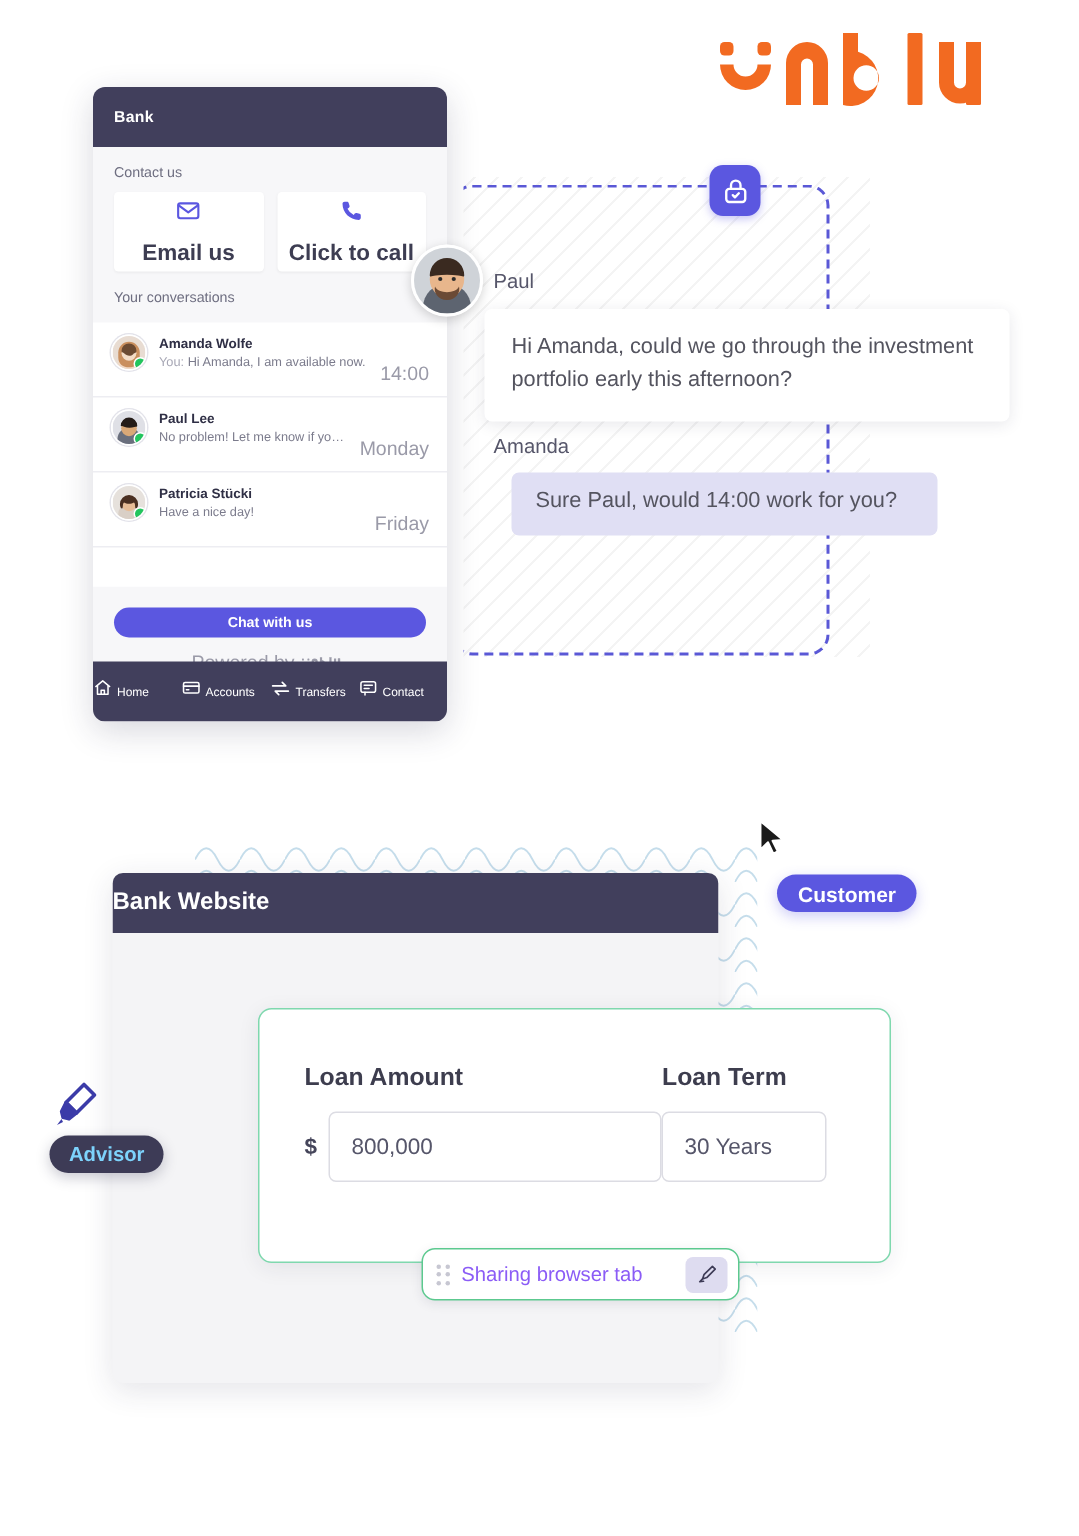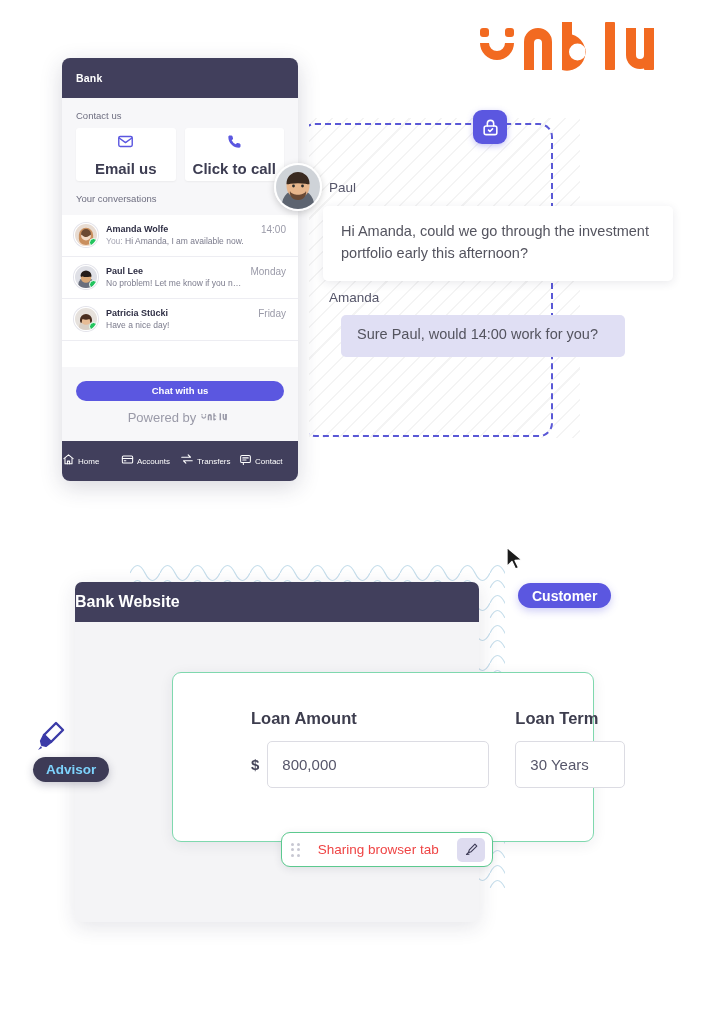--- a/index.html
+++ b/index.html
@@ -67,21 +67,21 @@
     overflow:hidden;border:1.5px solid #fff;box-shadow:0 0 0 1px #e3e3ea;
   }
   .avatar .dot{
     position:absolute;right:-1px;bottom:-1px;width:7px;height:7px;border-radius:50%;
     background:#22c55e;border:1.5px solid #fff;
   }
   .conv-main{flex:1;min-width:0;}
   .conv-name{font-size:9px;font-weight:bold;color:#2f2f45;line-height:1.35;}
   .conv-prev{font-size:8.5px;color:#7b7b8c;line-height:1.5;white-space:nowrap;overflow:hidden;text-overflow:ellipsis;}
   .conv-prev .you{color:#a6a6b4;}
-  .conv-time{font-size:10px;color:#9a9aa8;padding-top:1px;white-space:nowrap;}
+  .conv-time{font-size:13px;color:#9a9aa8;padding-top:1px;white-space:nowrap;margin-top:17px;}
   .conv-spacer{height:26px;background:#fff;}
   #chat-cta{
     margin:14px 14px 0 14px;height:20px;border-radius:11px;background:#5b57e0;
     display:flex;align-items:center;justify-content:center;color:#fff;
     font-size:9.5px;font-weight:bold;
   }
   #powered{
     display:flex;align-items:center;justify-content:center;gap:5px;
     margin-top:9px;font-size:13px;color:#9a9aa8;
   }
@@ -127,38 +127,38 @@
   #browser-header{
     height:40px;background:#413f5c;display:flex;align-items:center;
     box-sizing:border-box;
   }
   #browser-header .title{color:#fff;font-size:16px;font-weight:bold;}
   #loan-card{
     left:172px;top:672px;width:420px;height:168px;
     background:#fff;border:1.5px solid #7fd8ae;border-radius:9px;
     box-shadow:0 3px 14px rgba(40,40,70,.08);
   }
-  #loan-inner{display:flex;padding:36px 30px 0 30px;gap:26px;margin-left:48px;}
+  #loan-inner{display:flex;padding:36px 30px 0 30px;}
   .field-label{font-size:16.5px;font-weight:bold;color:#3d3d4e;margin-bottom:13px;}
   .field-row{display:flex;align-items:center;gap:8px;}
   .dollar{font-size:15px;color:#45455a;font-weight:bold;}
   .text-input{
     border:1px solid #dcdce3;border-radius:5px;background:#fff;
     font-size:15px;color:#56566a;display:flex;align-items:center;
     padding:0 14px;box-sizing:border-box;height:47px;
   }
   #amount-input{width:222px;}
   #term-input{width:110px;}
   #share-pill{
     left:281px;top:832px;width:212px;height:35px;border-radius:9px;
     background:#fff;border:1.5px solid #5cc98f;
     display:flex;align-items:center;padding:0 7px 0 9px;box-sizing:border-box;gap:8px;
     box-shadow:0 2px 8px rgba(40,40,70,.10);
   }
-  #share-pill .label{font-size:13.5px;color:#ef4444;flex:1;text-align:center;}
+  #share-pill .label{font-size:13.5px;color:#8b5cf6;flex:1;}
   #pen-btn{
     width:28px;height:24px;border-radius:5px;background:#dedcf0;
     display:flex;align-items:center;justify-content:center;
   }
   .dots6{display:grid;grid-template-columns:repeat(2,3px);gap:2.5px;}
   .dots6 i{width:3px;height:3px;border-radius:50%;background:#c7c7d2;display:block;}
 
   #customer-badge{
     left:518px;top:583px;height:25px;border-radius:13px;background:#5b57e0;
     display:flex;align-items:center;padding:0 14px;

